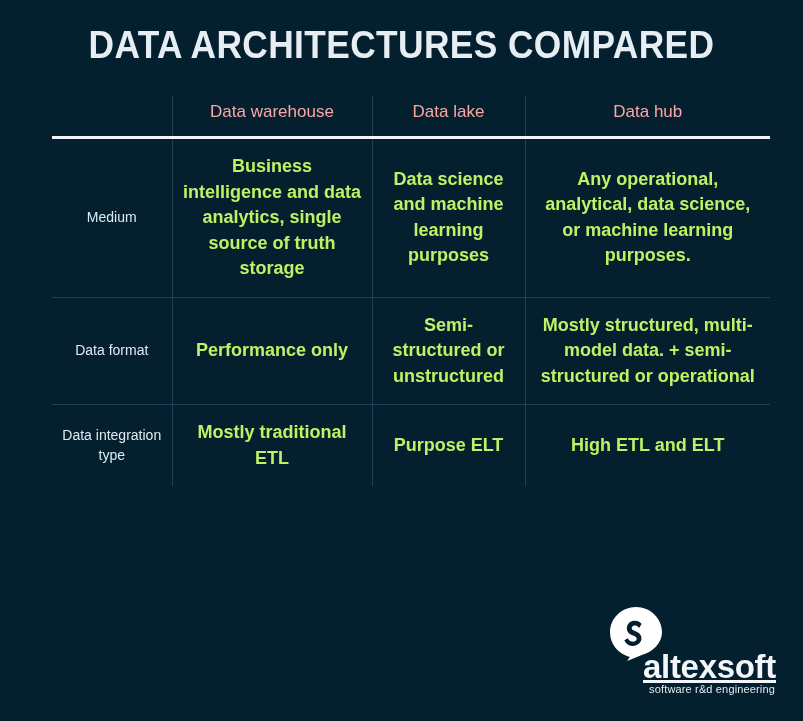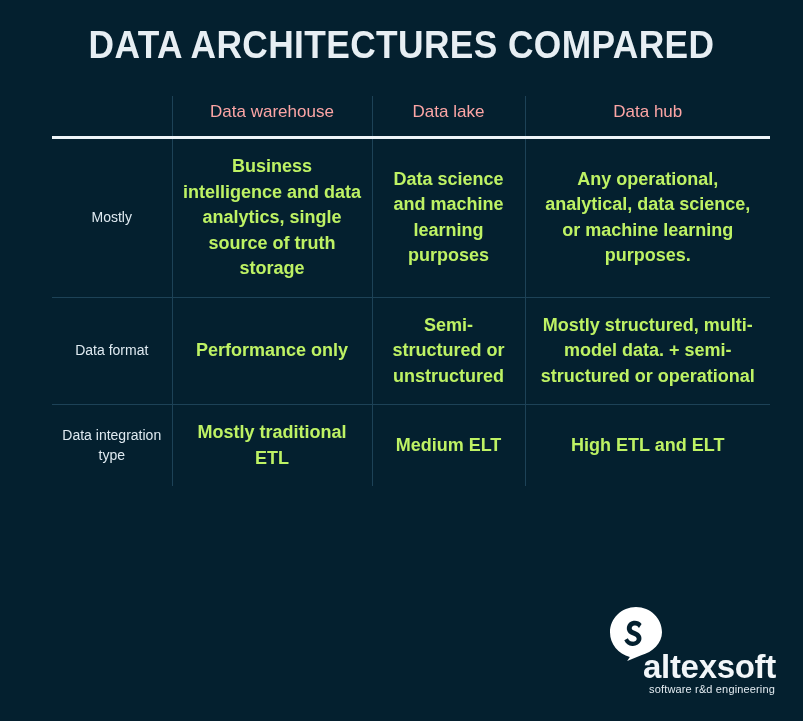--- a/index.html
+++ b/index.html
@@ -104,20 +104,21 @@
   .logo-word {
     position: absolute;
     right: 0;
     top: 44px;
     color: #f2f6f9;
     font-size: 33px;
     font-weight: 700;
     letter-spacing: -0.3px;
     line-height: 1;
     text-align: right;
+    text-decoration: underline;
   }
   .logo-tag {
     position: absolute;
     right: 1px;
     top: 78px;
     color: #e3ebf1;
     font-size: 11px;
     font-weight: 400;
     letter-spacing: 0.15px;
     line-height: 1;
@@ -140,35 +141,35 @@
     <thead>
       <tr>
         <th class="corner"></th>
         <th>Data warehouse</th>
         <th>Data lake</th>
         <th>Data hub</th>
       </tr>
     </thead>
     <tbody>
       <tr>
-        <td class="label">Mostly</td>
+        <td class="label">Medium</td>
         <td>Business intelligence and data analytics, single source of truth storage</td>
         <td>Data science and machine learning purposes</td>
         <td>Any operational, analytical, data science, or machine learning purposes.</td>
       </tr>
       <tr>
         <td class="label">Data format</td>
         <td>Performance only</td>
         <td>Semi-structured or unstructured</td>
         <td>Mostly structured, multi-model data. + semi-structured or operational</td>
       </tr>
       <tr>
         <td class="label">Data integration type</td>
         <td>Mostly traditional ETL</td>
-        <td>Medium ELT</td>
+        <td>Purpose ELT</td>
         <td>High ETL and ELT</td>
       </tr>
     </tbody>
   </table>
 </div>
 
 <div class="logo">
   <div class="logo-mark">
     <svg viewBox="0 0 56 56" width="56" height="56" aria-hidden="true">
       <path d="M28 1C13.6 1 2 12.3 2 26.3c0 12 8.4 22 19.8 24.6l-2.6 4.1 14-5.7C44.6 46.3 54 37.2 54 26.3 54 12.3 42.4 1 28 1z" fill="#ffffff"></path>

